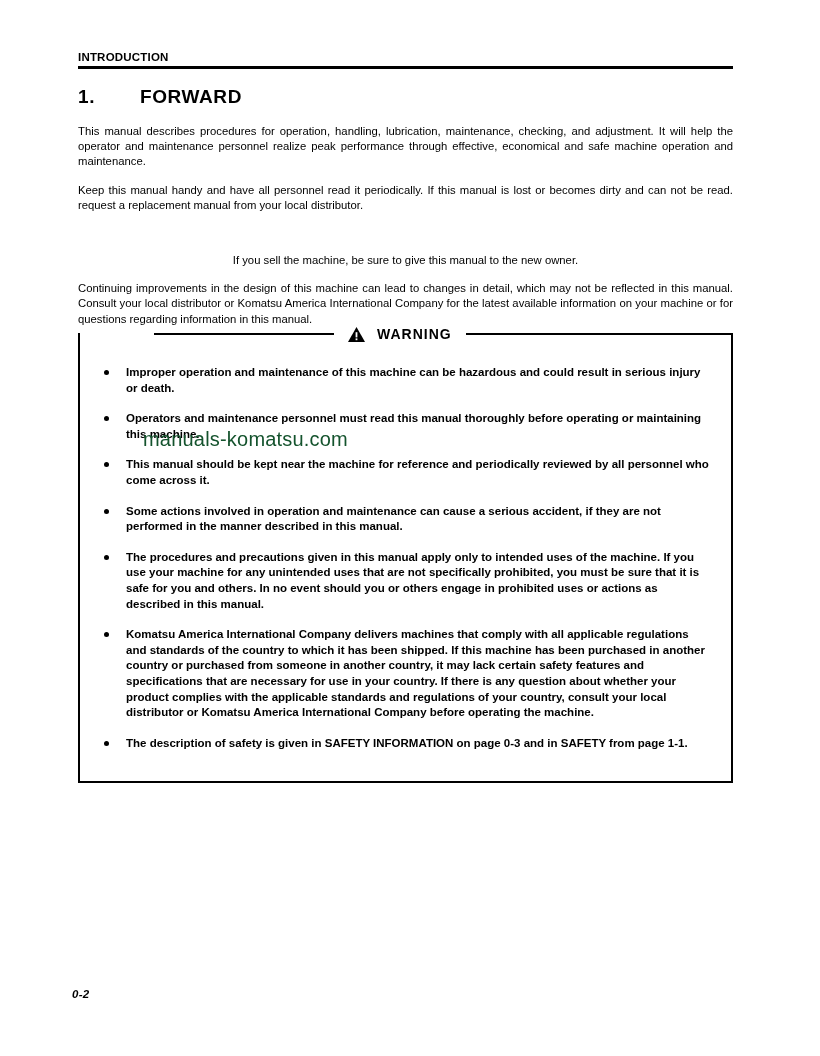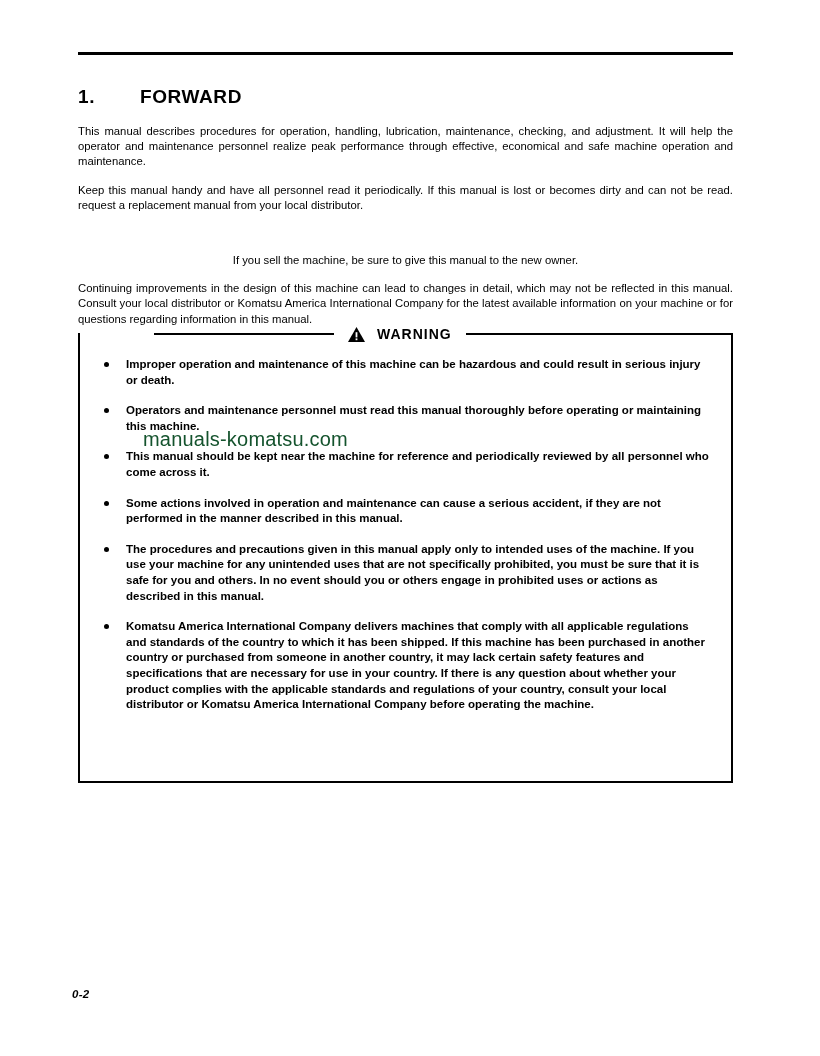--- a/index.html
+++ b/index.html
@@ -116,21 +116,21 @@
     font-size: 14px;
     font-weight: bold;
     letter-spacing: 1px;
     margin-right: 14px;
     line-height: 14px;
   }
 
   .warning-body {
     position: absolute;
     left: 0;
-    top: 8px;
+    top: 16px;
     width: 100%;
     padding: 16px 20px 0 20px;
     box-sizing: border-box;
   }
   .wb-item {
     position: relative;
     padding-left: 26px;
     margin-bottom: 15px;
     font-size: 11.5px;
     line-height: 15.6px;
@@ -169,20 +169,21 @@
     letter-spacing: 0.3px;
     font-style: italic;
   }
 </style>
 </head>
 <body>
 
 <div class="page">
 
   <div class="header">
+    <div class="header-title">INTRODUCTION</div>
     <div class="header-rule"></div>
   </div>
 
   <div class="section-heading">
     <span class="section-number">1.</span><span>FORWARD</span>
   </div>
 
   <div class="intro">
     <p>This manual describes procedures for operation, handling, lubrication, maintenance, checking, and adjustment. It will help the operator and maintenance personnel realize peak performance through effective, economical and safe machine operation and maintenance.</p>
     <p>Keep this manual handy and have all personnel read it periodically. If this manual is lost or becomes dirty and can not be read. request a replacement manual from your local distributor.</p>
@@ -208,20 +209,24 @@
         <span class="wb-bullet"></span>
         <span>Some actions involved in operation and maintenance can cause a serious accident, if they are not performed in the manner described in this manual.</span>
       </div>
       <div class="wb-item">
         <span class="wb-bullet"></span>
         <span>The procedures and precautions given in this manual apply only to intended uses of the machine. If you use your machine for any unintended uses that are not specifically prohibited, you must be sure that it is safe for you and others. In no event should you or others engage in prohibited uses or actions as described in this manual.</span>
       </div>
       <div class="wb-item">
         <span class="wb-bullet"></span>
         <span>Komatsu America International Company delivers machines that comply with all applicable regulations and standards of the country to which it has been shipped. If this machine has been purchased in another country or purchased from someone in another country, it may lack certain safety features and specifications that are necessary for use in your country. If there is any question about whether your product complies with the applicable standards and regulations of your country, consult your local distributor  or Komatsu America International Company before operating the machine.</span>
+      </div>
+      <div class="wb-item">
+        <span class="wb-bullet"></span>
+        <span>The description of safety is given in SAFETY INFORMATION on page 0-3 and in SAFETY from page 1-1.</span>
       </div>
     </div>
   </div>
 
   <div class="warning-top">
     <div class="wt-line wt-line-left"></div>
     <span class="warn-triangle">
       <svg width="17" height="15" viewBox="0 0 17 15" aria-hidden="true">
         <polygon points="8.5,0 17,15 0,15" fill="#000000"></polygon>
         <rect x="7.6" y="5.2" width="1.8" height="5.2" fill="#ffffff"></rect>

